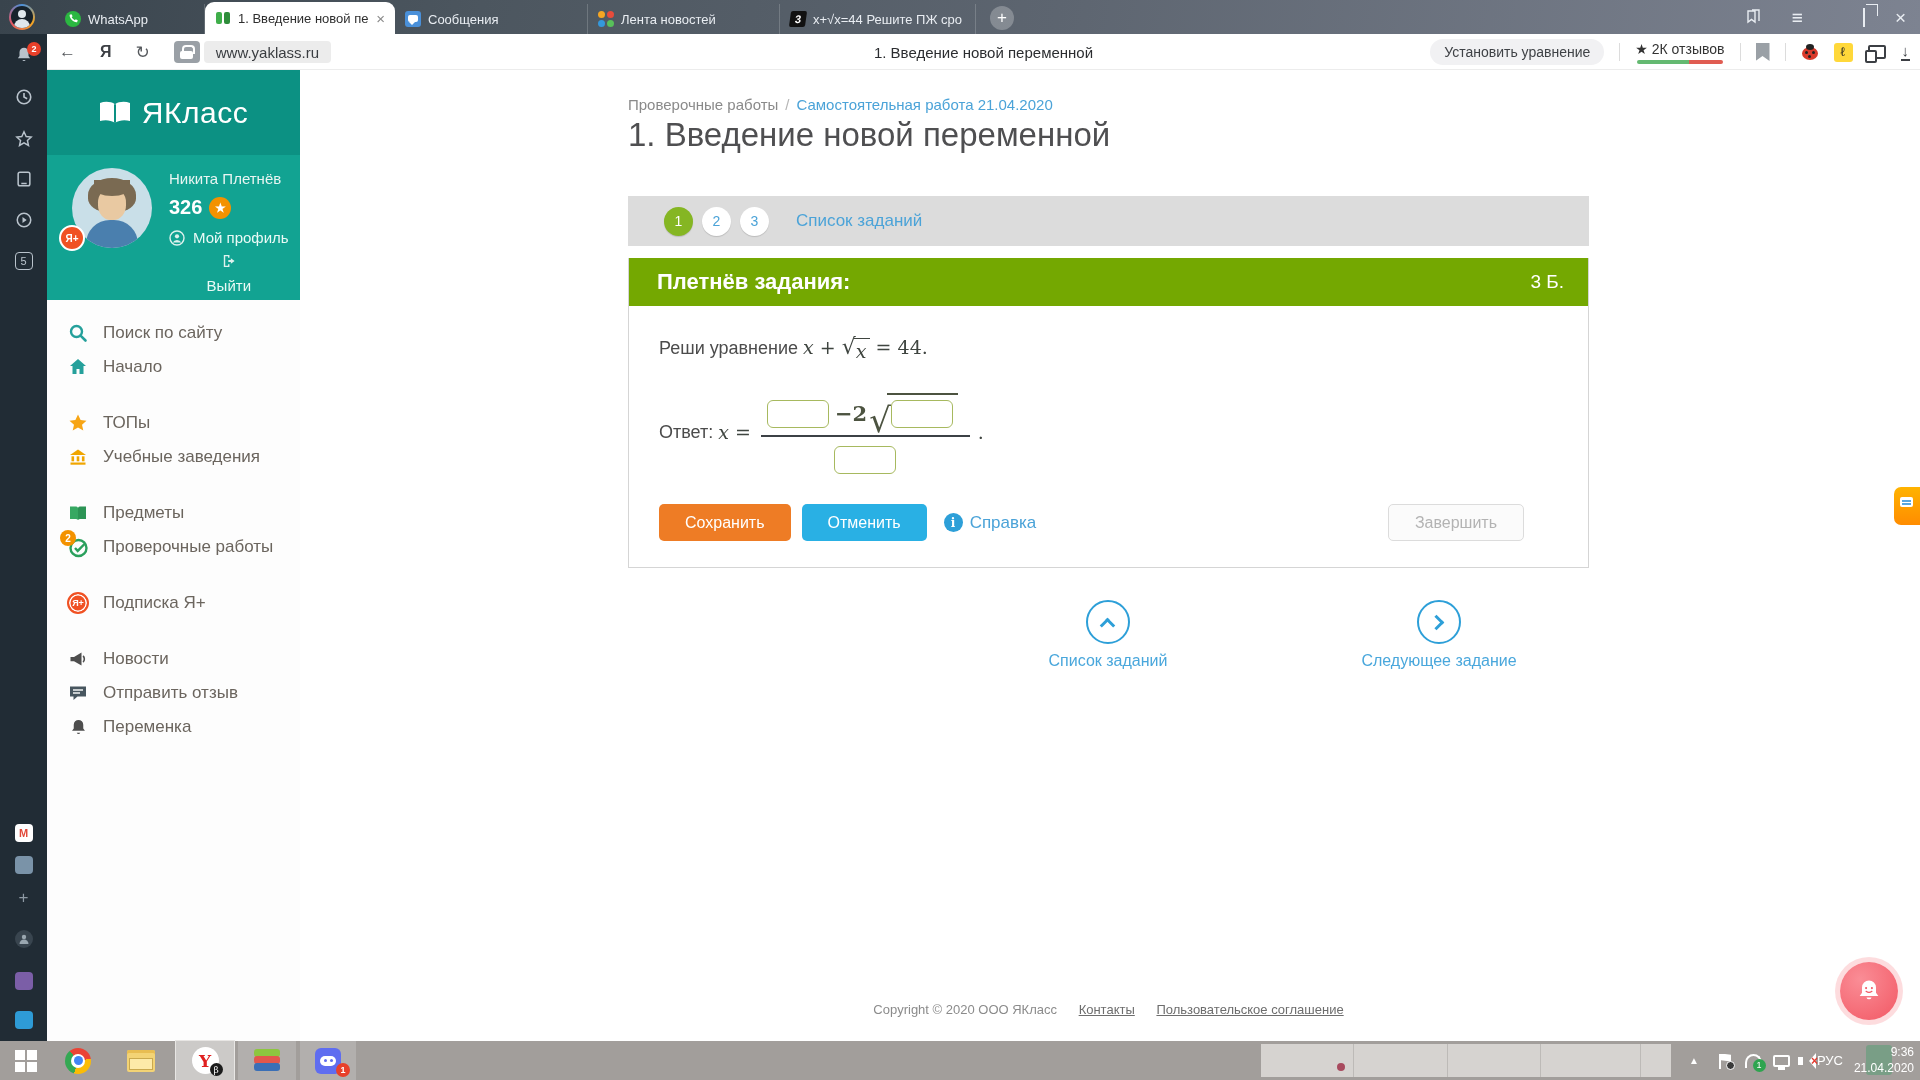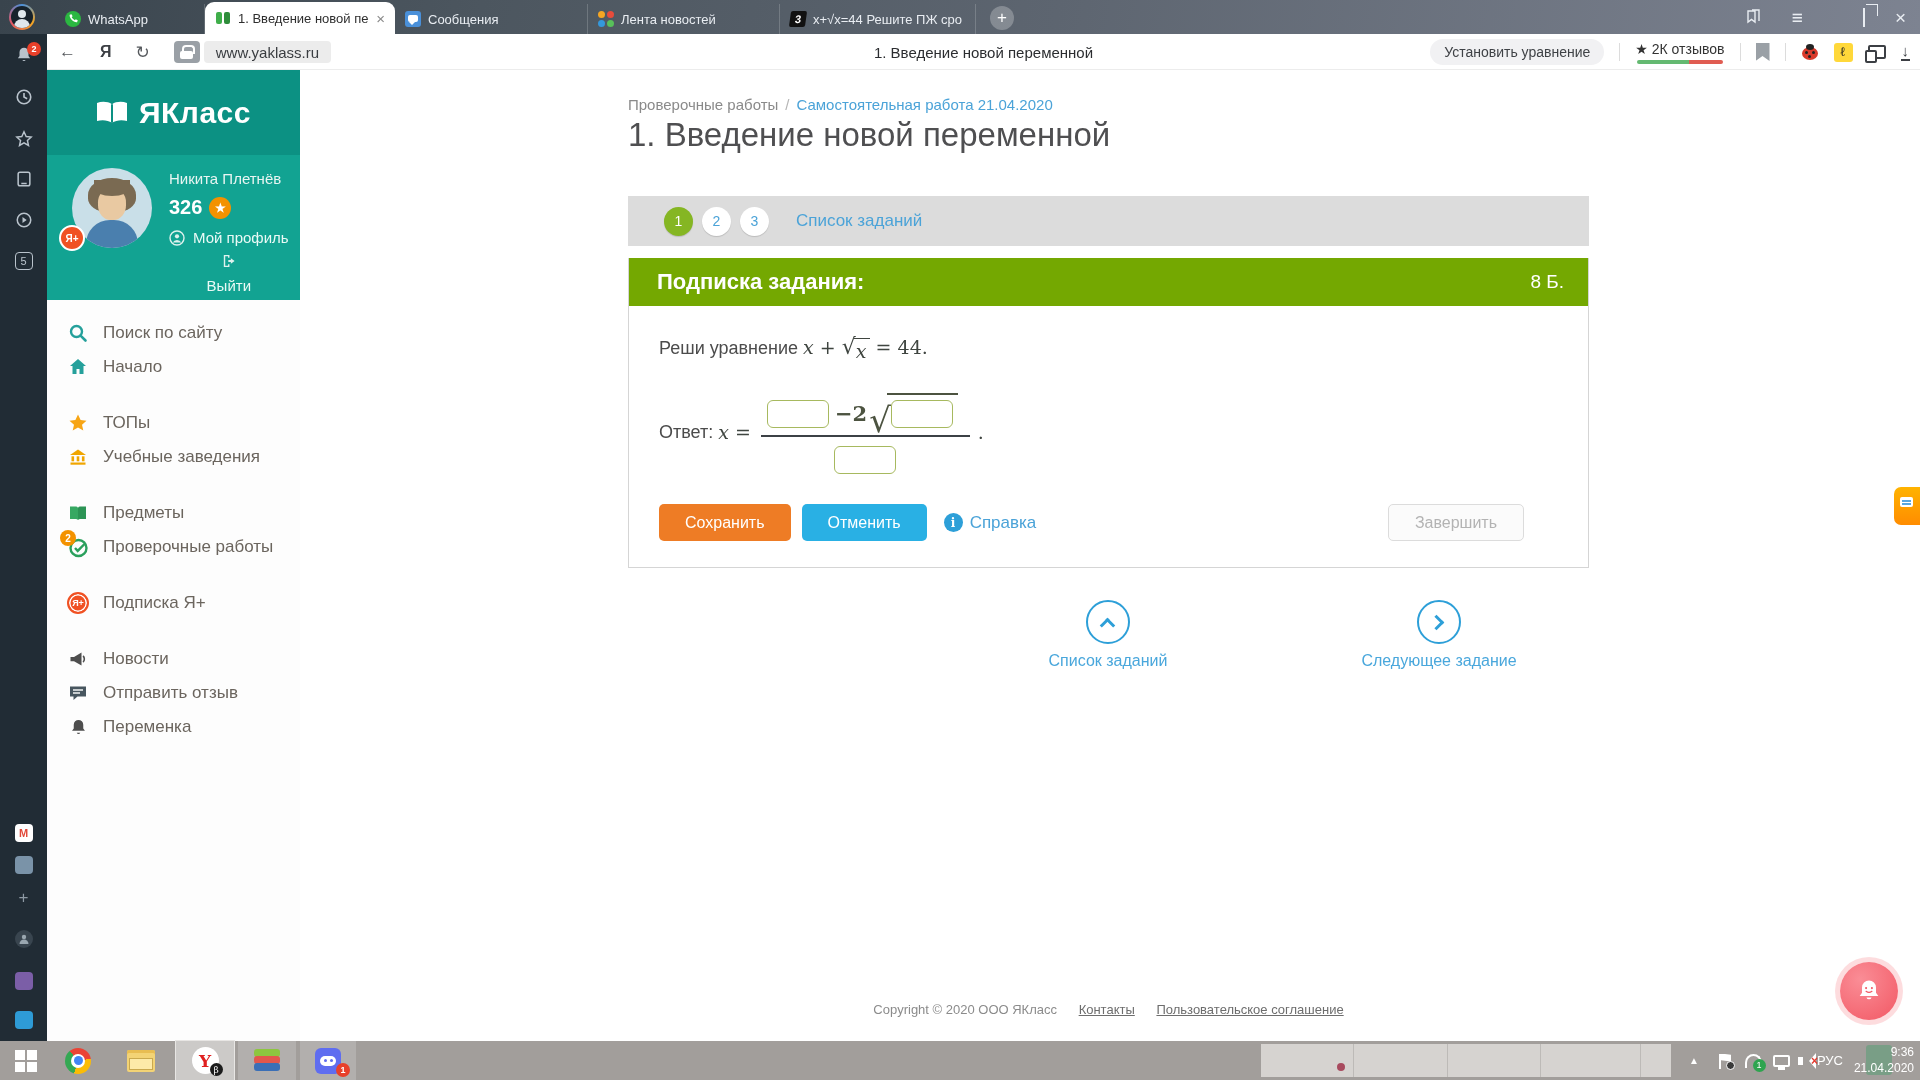--- a/index.html
+++ b/index.html
@@ -83,21 +83,21 @@
   .strip { position:absolute; left:0; top:34px; bottom:39px; width:47px; background:#212c35; z-index:5; }
   .strip .s-ic { position:absolute; left:0; width:47px; display:flex; align-items:center; justify-content:center; color:#b9c3cc; cursor:pointer; }
   .badge { position:absolute; border-radius:50%; background:#e8402a; color:#fff; font-weight:bold;
     display:flex; align-items:center; justify-content:center; }
   .five-box { width:18px; height:18px; border:1.6px solid #b9c3cc; border-radius:4px; color:#b9c3cc; font-size:11px;
     display:flex; align-items:center; justify-content:center; }
   .sq { width:18px; height:18px; border-radius:4px; display:flex; align-items:center; justify-content:center; font-size:11px; font-weight:bold; }
 
   
   .sidebar { position:absolute; left:47px; top:70px; bottom:39px; width:253px; background:#fff; z-index:4; }
-  .logo-band { position:absolute; left:0; top:0; width:253px; height:85px; background:#0c9183; display:flex; align-items:center; justify-content:center; gap:9px;font-weight:bold; }
+  .logo-band { position:absolute; left:0; top:0; width:253px; height:85px; background:#0c9183; display:flex; align-items:center; justify-content:center; gap:9px; }
   .logo-text { color:#fff; font-size:30px; letter-spacing:0.5px; }
   .profile-band { position:absolute; left:0; top:85px; width:253px; height:145px; background:#12a392; }
   .avatar { position:absolute; left:25px; top:13px; width:80px; height:80px; border-radius:50%; background:#c9dfe8; overflow:hidden; }
   .avatar .hair { position:absolute; left:16px; top:10px; width:48px; height:34px; border-radius:50% 50% 40% 40%; background:#7a6a52; }
   .avatar .face { position:absolute; left:26px; top:20px; width:28px; height:32px; border-radius:45%; background:#e9c9a2; }
   .avatar .fring { position:absolute; left:22px; top:12px; width:36px; height:16px; border-radius:0 0 50% 50%; background:#7a6a52; }
   .avatar .shirt { position:absolute; left:14px; top:52px; width:52px; height:30px; border-radius:24px 24px 0 0; background:#4a7fae; }
   .yaplus-badge { position:absolute; left:12px; top:70px; width:26px; height:26px; border-radius:50%; background:#f05123;
     border:2px solid #fff; color:#fff; font-size:10px; font-weight:bold; display:flex; align-items:center; justify-content:center; }
   .prof-right { position:absolute; left:122px; top:15px; color:#fff; }
@@ -533,22 +533,22 @@
 
     <div class="col tasknav">
       <span class="tn-circle cur">1</span>
       <span class="tn-circle">2</span>
       <span class="tn-circle">3</span>
       <span class="tn-link">Список заданий</span>
     </div>
 
     <section class="col card">
       <div class="card-head">
-        <span class="h">Подписка задания:</span>
-        <span class="pts">8 Б.</span>
+        <span class="h">Плетнёв задания:</span>
+        <span class="pts">3 Б.</span>
       </div>
       <div class="card-body">
 
         <div class="eq-line">
           <span>Реши уравнение</span>
           <span class="math">
             <i>x</i>
             <span>+</span>
             <span class="sqrt-s">
                 <span class="rad">√</span>

